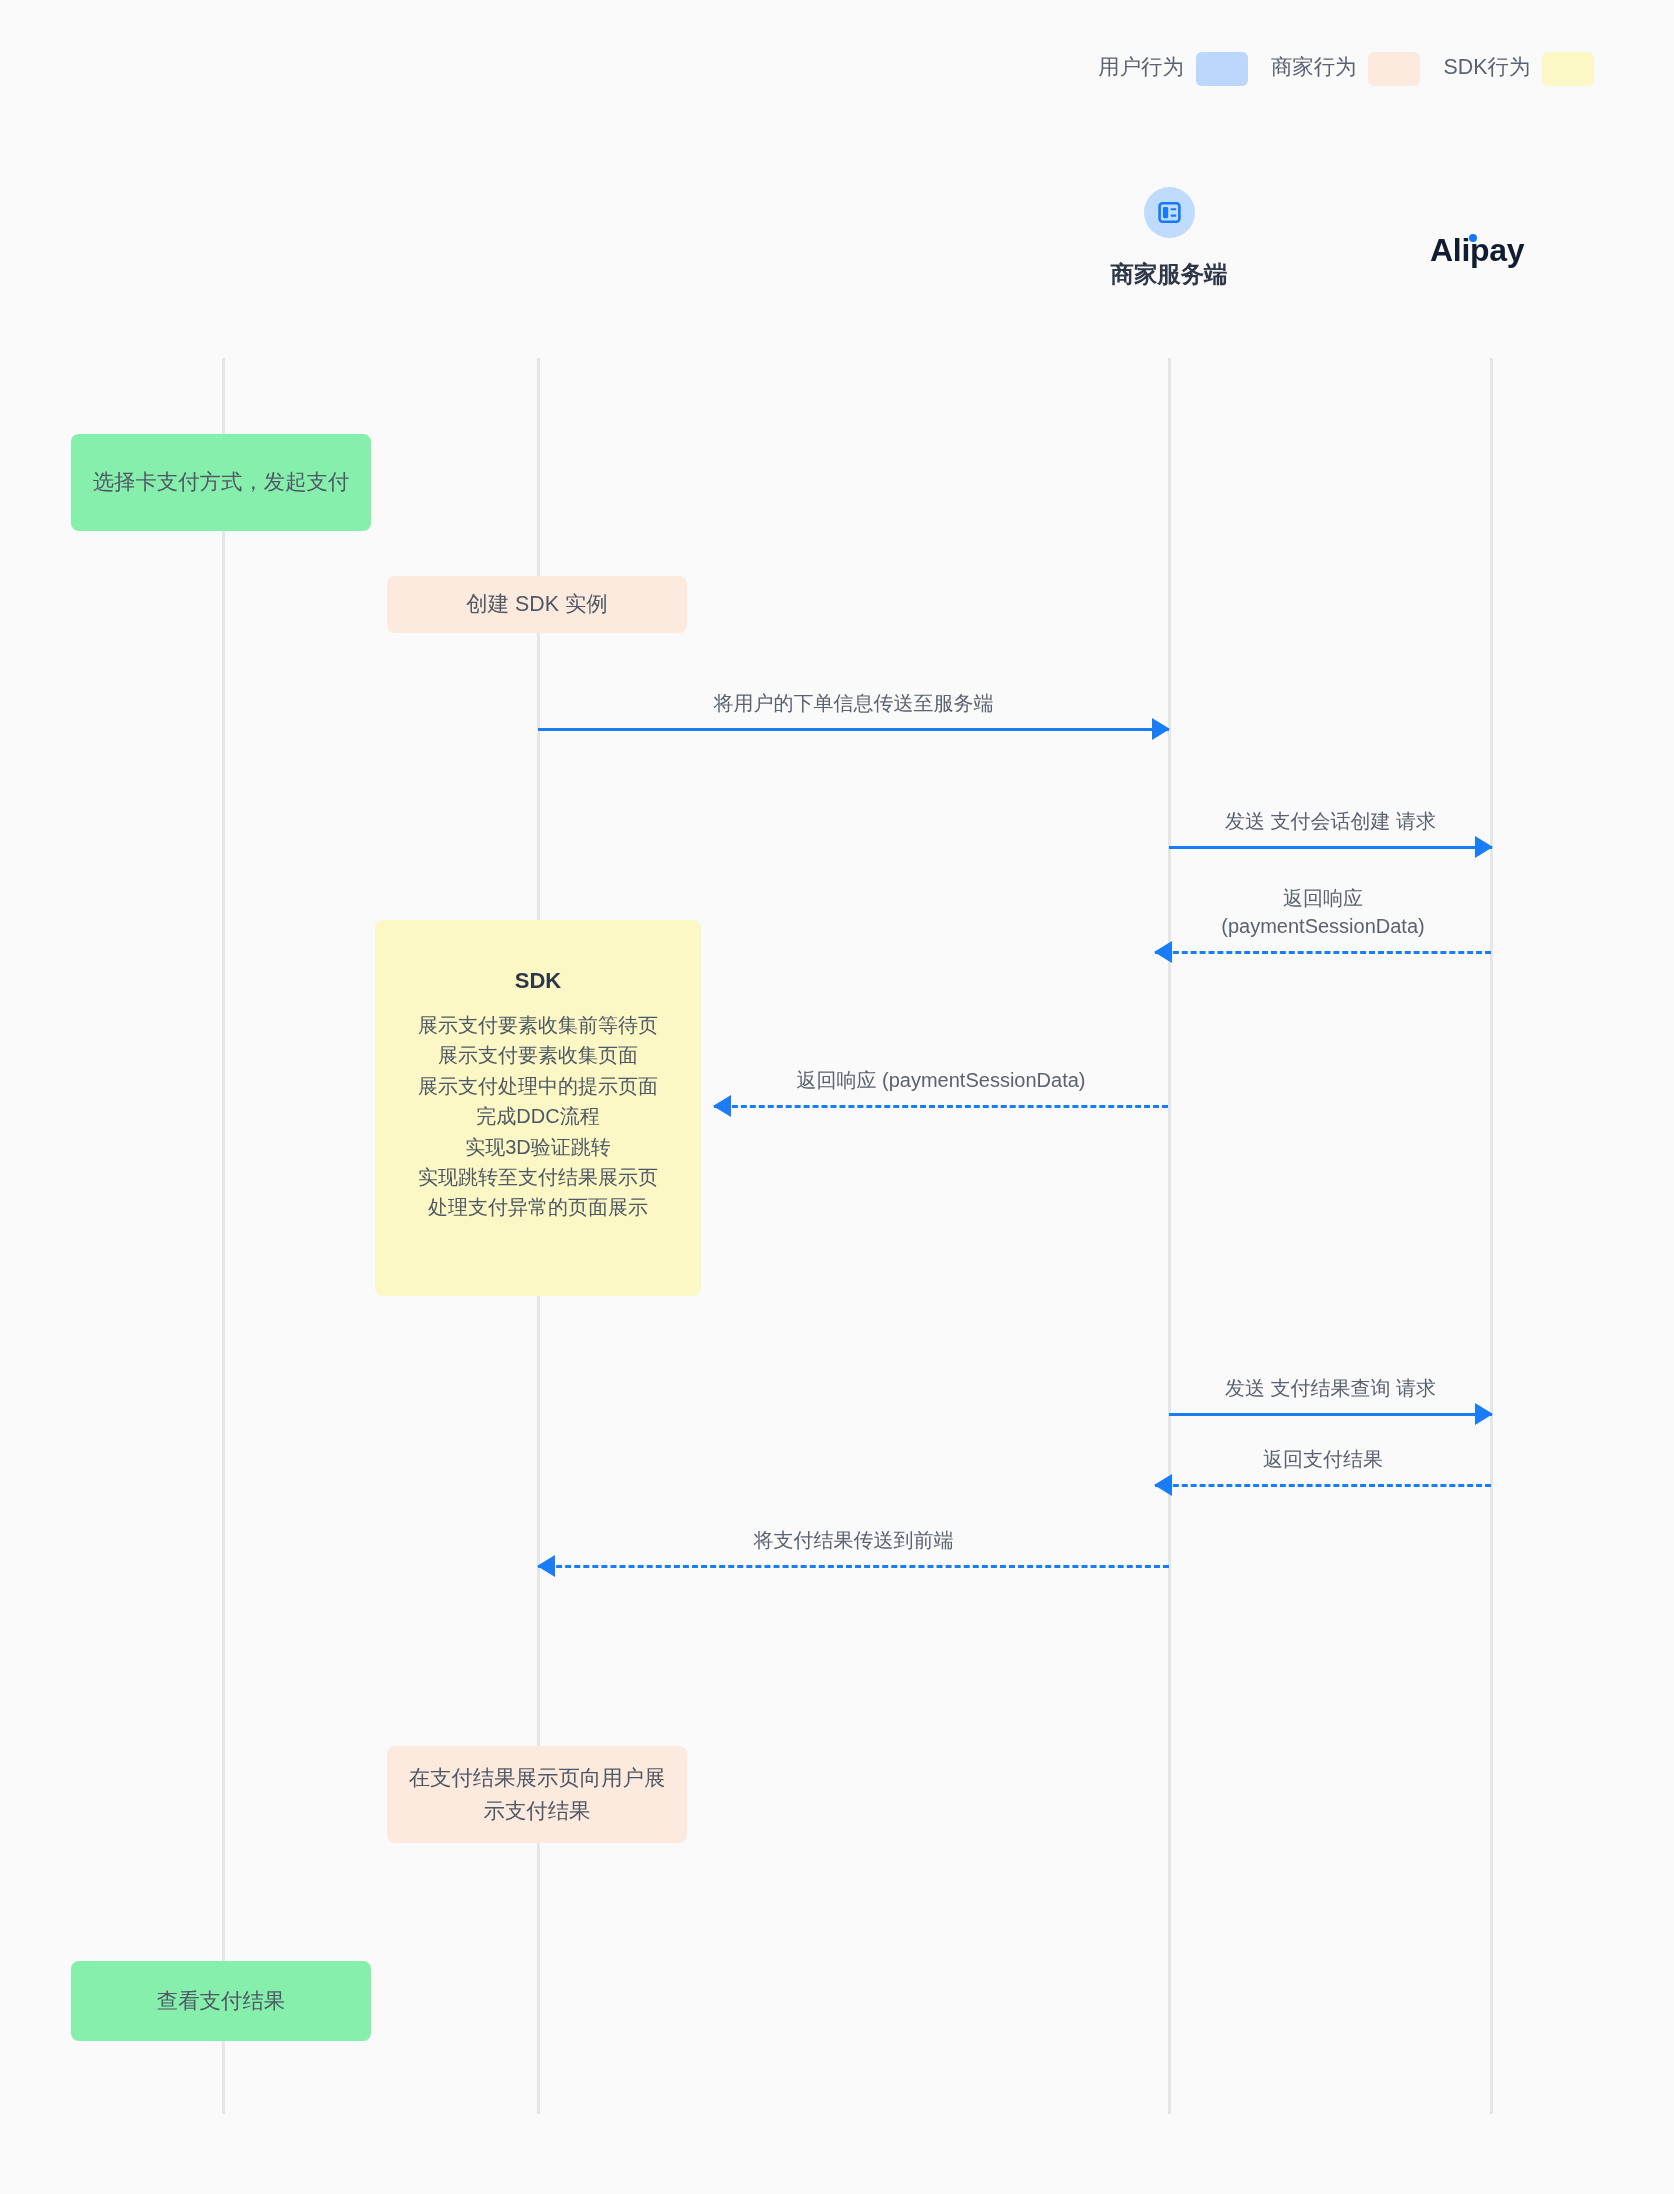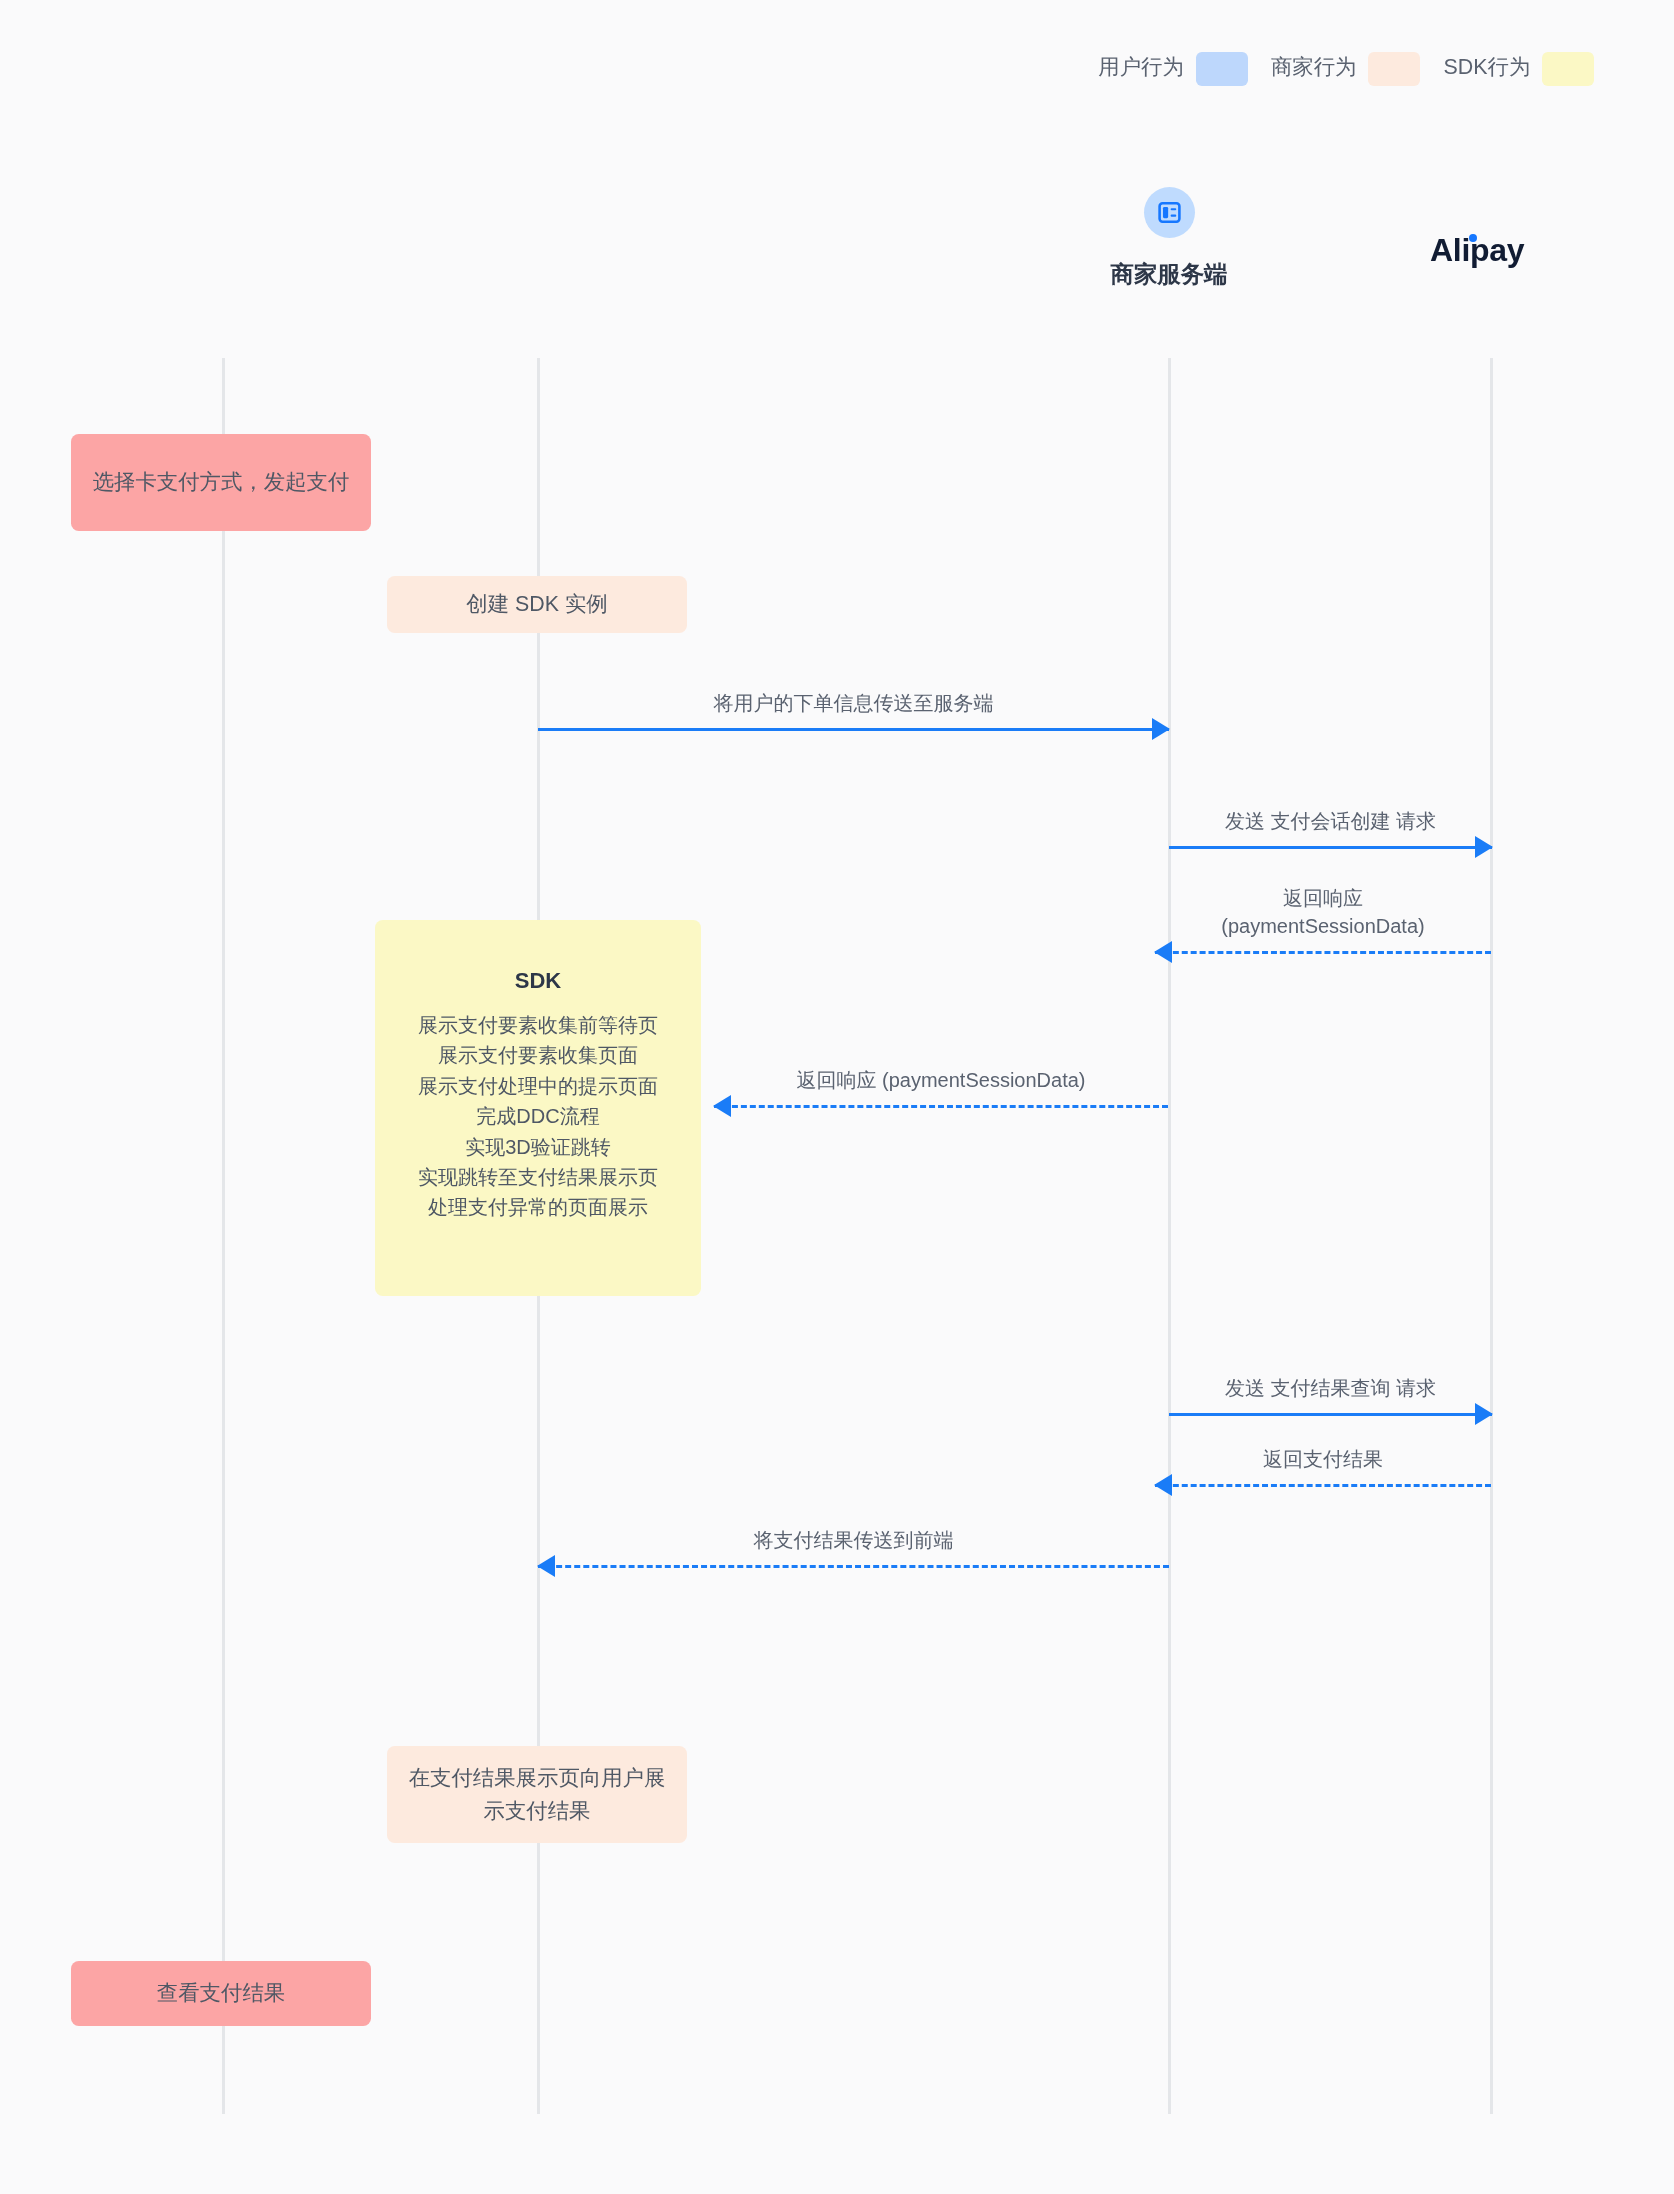--- a/index.html
+++ b/index.html
@@ -104,21 +104,21 @@
     display: flex;
     flex-direction: column;
     align-items: center;
     justify-content: center;
     text-align: center;
     font-size: 21.4px;
     line-height: 1.5;
     color: #4f5865;
     padding: 9px 13px;
   }
-  .box.user   { background: #fca5a5; }
+  .box.user   { background: #86efac; }
   .box.merch  { background: #fdeade; }
   .box.sdk    { background: #fbf8c5; }
 
   .sdk-title {
     font-size: 22px;
     font-weight: 700;
     color: #2d3748;
     margin-bottom: 13px;
   }
   .sdk-line {
@@ -232,21 +232,21 @@
     <div class="sdk-line">完成DDC流程</div>
     <div class="sdk-line">实现3D验证跳转</div>
     <div class="sdk-line">实现跳转至支付结果展示页</div>
     <div class="sdk-line">处理支付异常的页面展示</div>
   </div>
 
   <div class="box merch" style="left:387px; top:1746px; width:300px; height:97px">
     <span>在支付结果展示页向用户展示支付结果</span>
   </div>
 
-  <div class="box user" style="left:71px; top:1961px; width:300px; height:65px">
+  <div class="box user" style="left:71px; top:1961px; width:300px; height:80px">
     <span>查看支付结果</span>
   </div>
 
   <div class="msg right" style="left:538px; top:728px; width:631px">
     <div class="line" style="width:631px"></div>
     <div class="head"></div>
     <div class="label">将用户的下单信息传送至服务端</div>
   </div>
 
   <div class="msg right" style="left:1169px; top:846px; width:323px">

